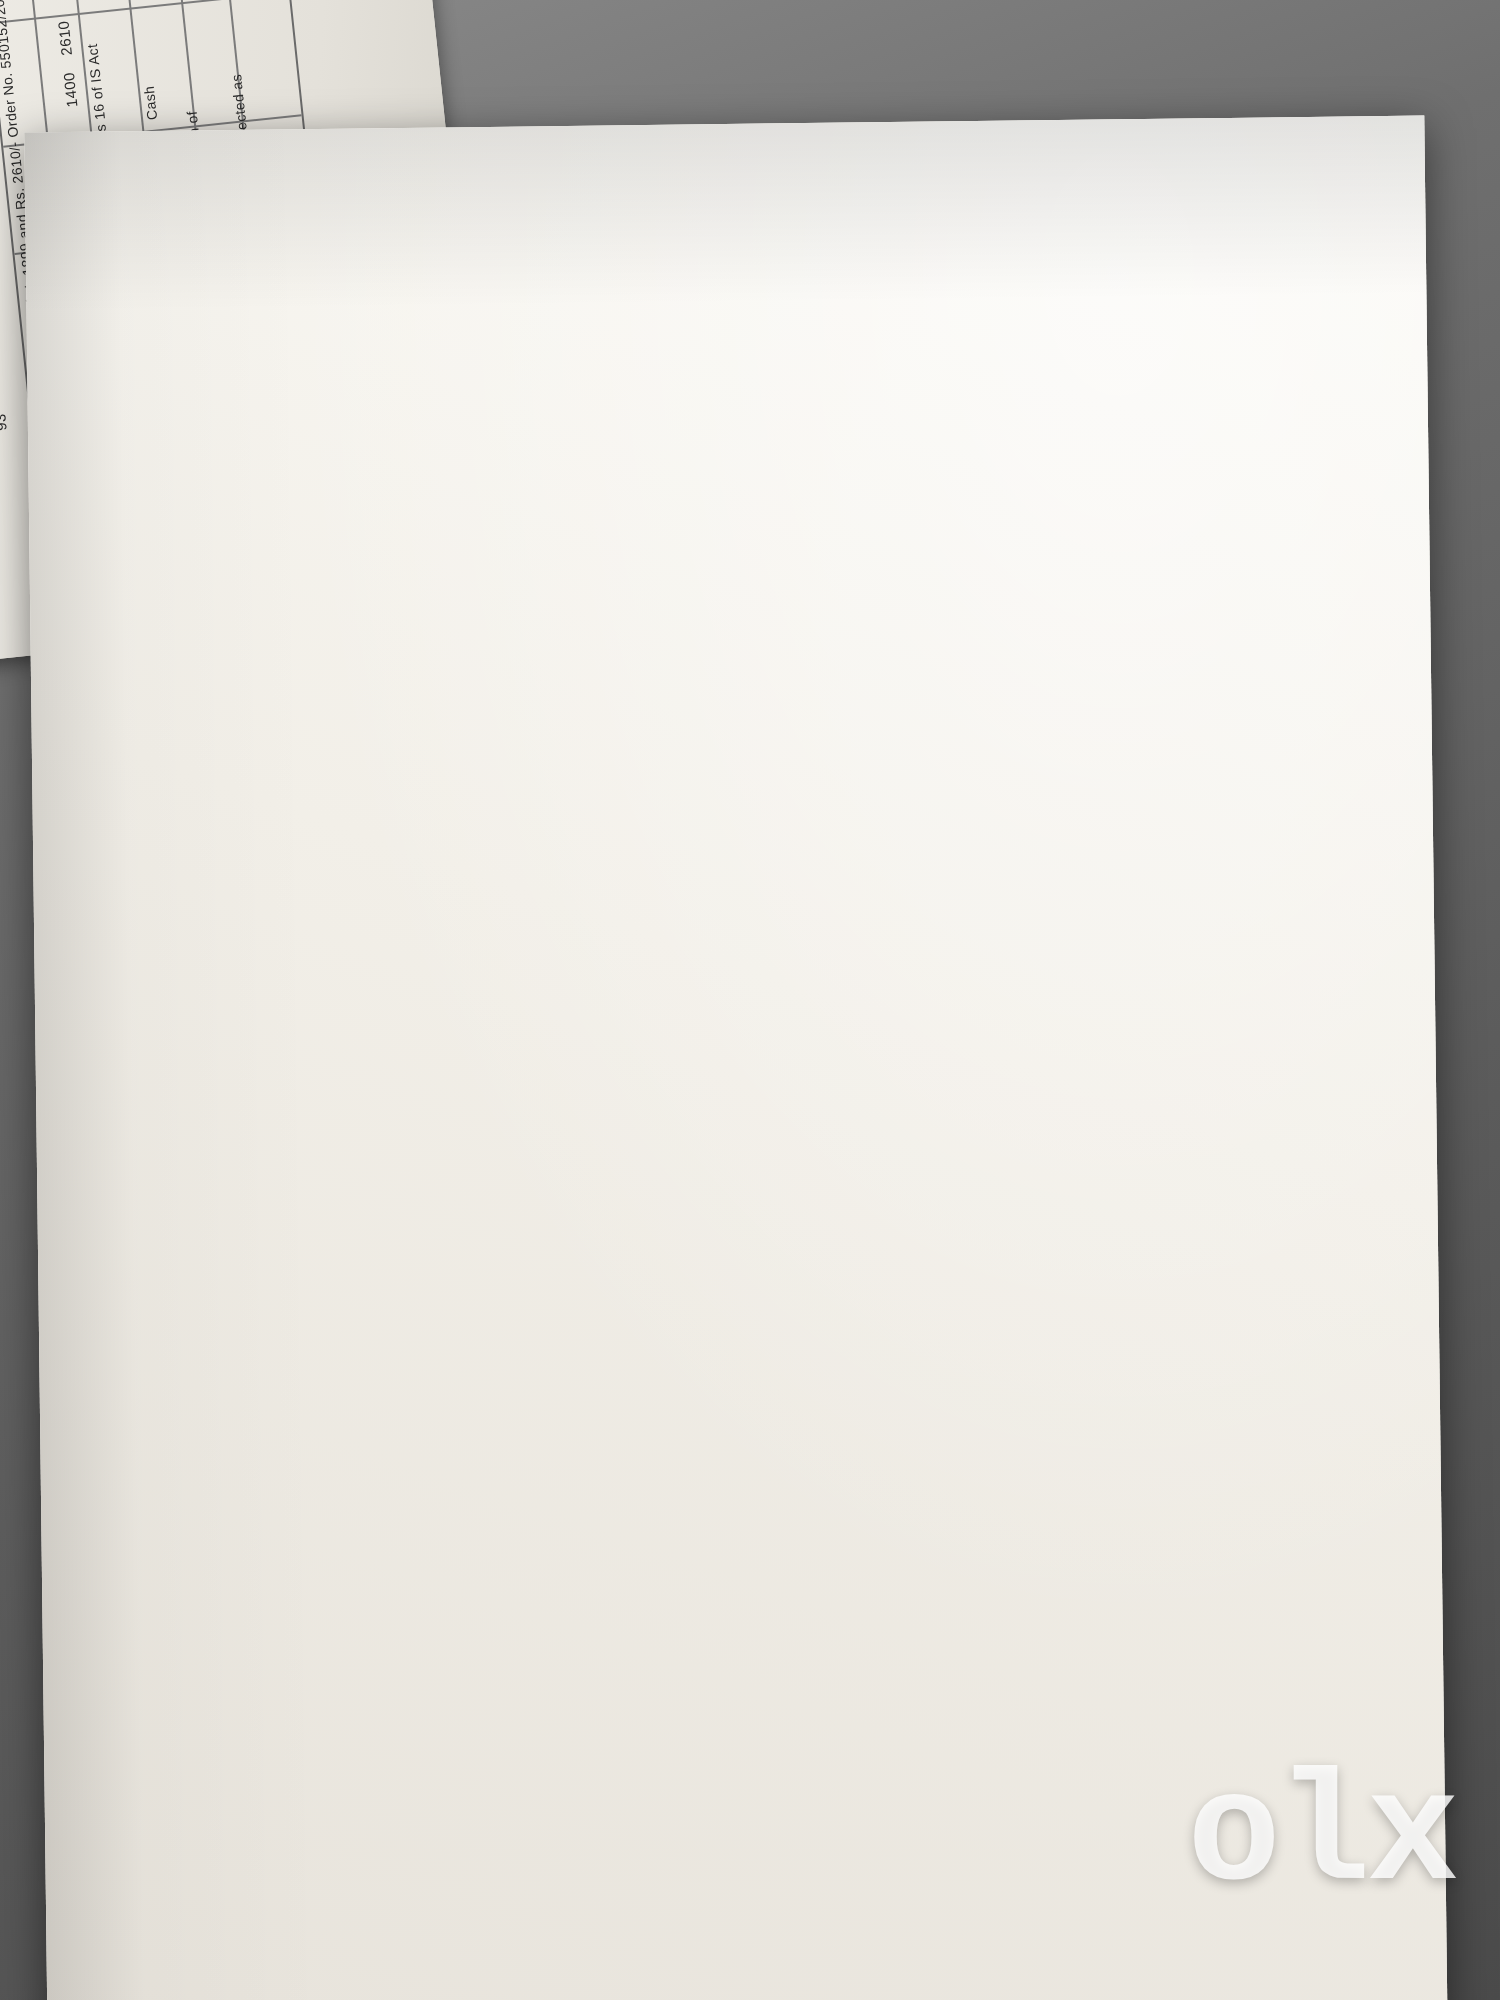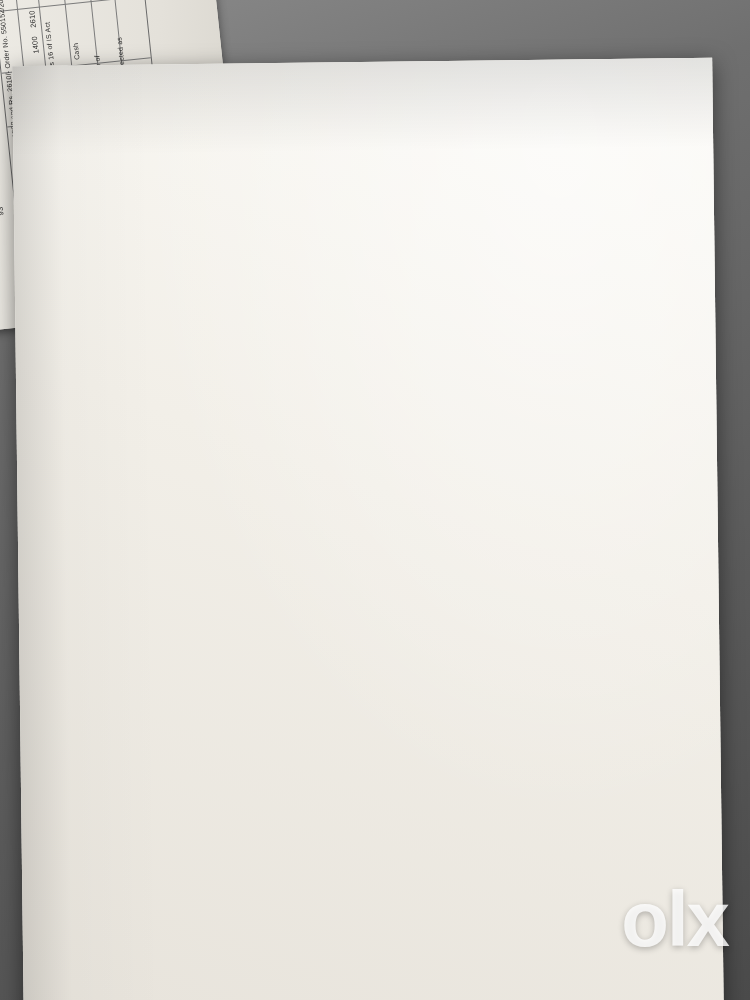--- a/index.html
+++ b/index.html
@@ -265,21 +265,21 @@
     position: absolute;
     stroke: #c01b1b;
     fill: none;
   }
 
   
   .olx {
     position: absolute;
     right: 22px;
     bottom: 42px;
-    font-family: Liberation Sans, sans-serif;
+    font-family: Liberation Mono, monospace;
     font-weight: 700;
     font-size: 78px;
     letter-spacing: -2px;
     color: rgba(255,255,255,0.82);
     text-shadow: 0 2px 6px rgba(0,0,0,.25);
     line-height: 1;
     user-select: none;
   }
 </style>
 </head>

